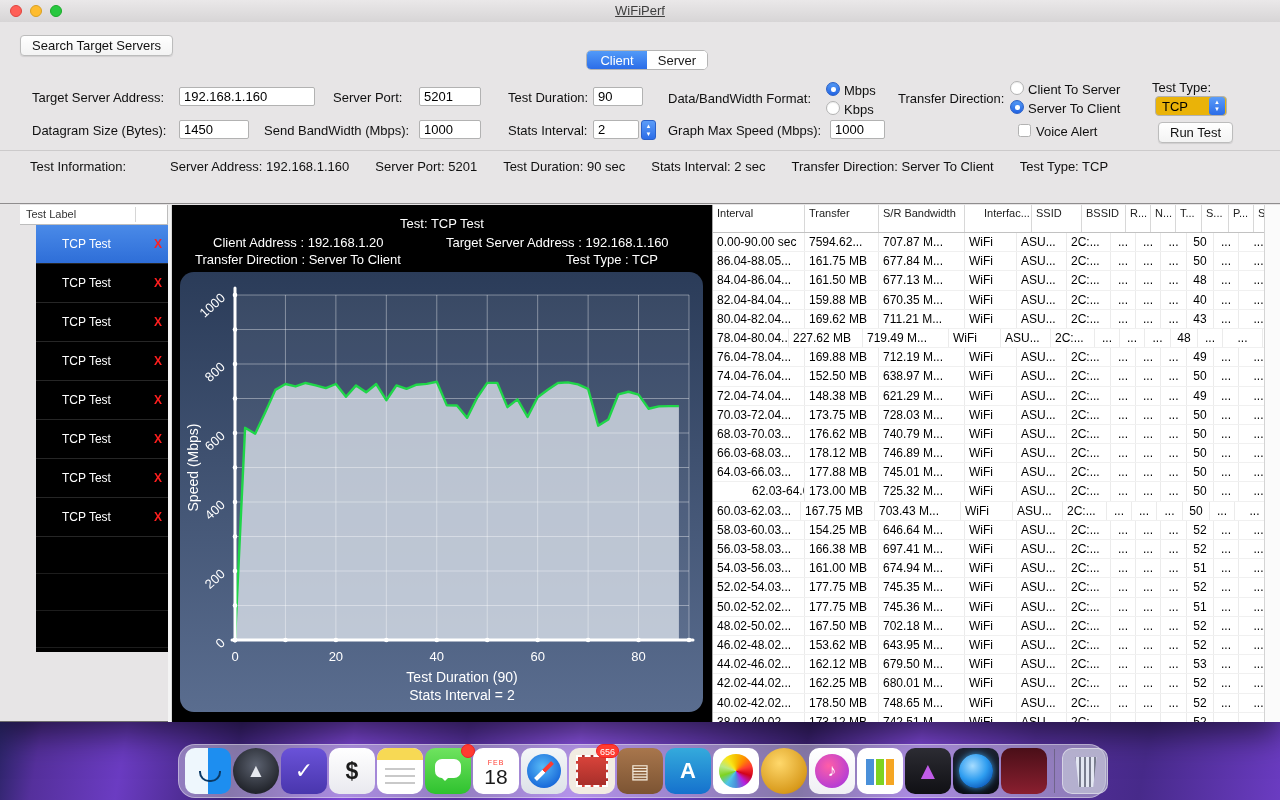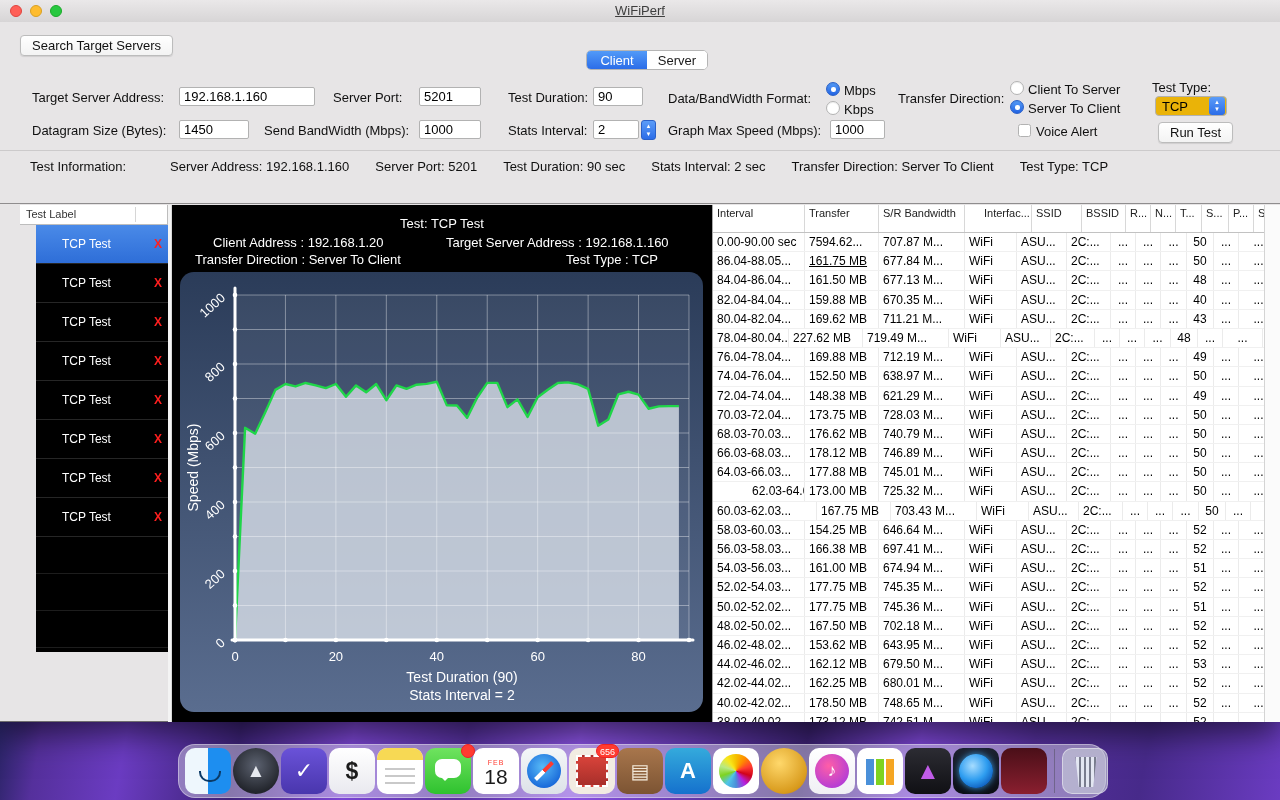--- a/index.html
+++ b/index.html
@@ -362,21 +362,21 @@
             <div class="td" style="width: 44px;">2C:...</div>
             <div class="td c" style="width: 25px;">...</div>
             <div class="td c" style="width: 25px;">...</div>
             <div class="td c" style="width: 26px;">...</div>
             <div class="td c" style="width: 27px;">50</div>
             <div class="td c" style="width: 25px;">...</div>
             <div class="td c" style="width: 40px;">...</div>
           </div>
           <div class="tr">
             <div class="td" style="width: 92px;">86.04-88.05...</div>
-            <div class="td" style="width: 74px; text-decoration: underline;">161.75 MB</div>
+            <div class="td" style="width: 74px;">161.75 MB</div>
             <div class="td" style="width: 86px;">677.84 M...</div>
             <div class="td" style="width: 52px;">WiFi</div>
             <div class="td" style="width: 50px;">ASU...</div>
             <div class="td" style="width: 44px;">2C:...</div>
             <div class="td c" style="width: 25px;">...</div>
             <div class="td c" style="width: 25px;">...</div>
             <div class="td c" style="width: 26px;">...</div>
             <div class="td c" style="width: 27px;">50</div>
             <div class="td c" style="width: 25px;">...</div>
             <div class="td c" style="width: 40px;">...</div>
@@ -543,21 +543,21 @@
             <div class="td" style="width: 50px;">ASU...</div>
             <div class="td" style="width: 44px;">2C:...</div>
             <div class="td c" style="width: 25px;">...</div>
             <div class="td c" style="width: 25px;">...</div>
             <div class="td c" style="width: 26px;">...</div>
             <div class="td c" style="width: 27px;">50</div>
             <div class="td c" style="width: 25px;">...</div>
             <div class="td c" style="width: 40px;">...</div>
           </div>
           <div class="tr">
-            <div class="td" style="width: 104px;">60.03-62.03...</div>
+            <div class="td" style="width: 88px;">60.03-62.03...</div>
             <div class="td" style="width: 74px;">167.75 MB</div>
             <div class="td" style="width: 86px;">703.43 M...</div>
             <div class="td" style="width: 52px;">WiFi</div>
             <div class="td" style="width: 50px;">ASU...</div>
             <div class="td" style="width: 44px;">2C:...</div>
             <div class="td c" style="width: 25px;">...</div>
             <div class="td c" style="width: 25px;">...</div>
             <div class="td c" style="width: 26px;">...</div>
             <div class="td c" style="width: 27px;">50</div>
             <div class="td c" style="width: 25px;">...</div>

